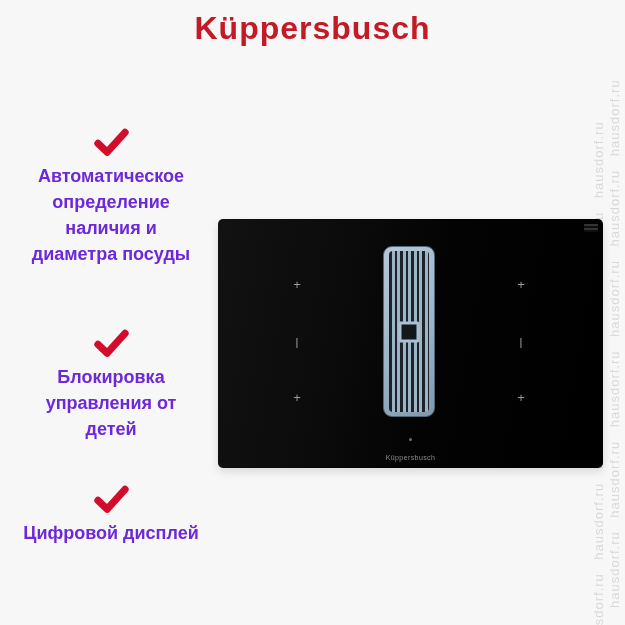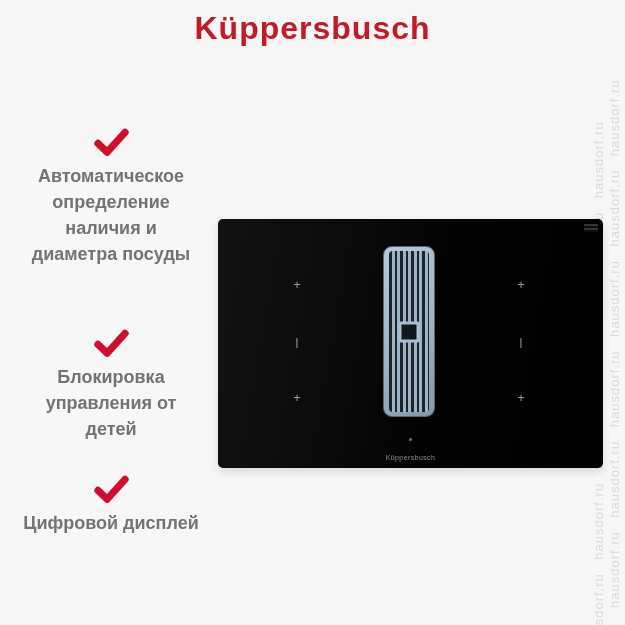--- a/index.html
+++ b/index.html
@@ -50,26 +50,26 @@
     left:16px;
     width:190px;
     text-align:center;
     z-index:2;
   }
   .feature .check{display:block;margin:0 auto 6px auto;}
   .feature .label{
     font-size:18px;
     line-height:26px;
     font-weight:600;
-    color:#737373;
+    color:#6d28d9;
     white-space:pre-line;
   }
   .f1{top:128px;}
   .f2{top:329px;}
-  .f3{top:475px;}
+  .f3{top:485px;}
 
   
   .cooktop{
     position:absolute;
     left:218px;top:219px;
     width:385px;height:249px;
     background:linear-gradient(100deg,#121212 0%,#0a0a0a 35%,#030303 55%,#000 100%);
     border-radius:5px;
     box-shadow:0 4px 10px rgba(0,0,0,0.12);
     z-index:1;

